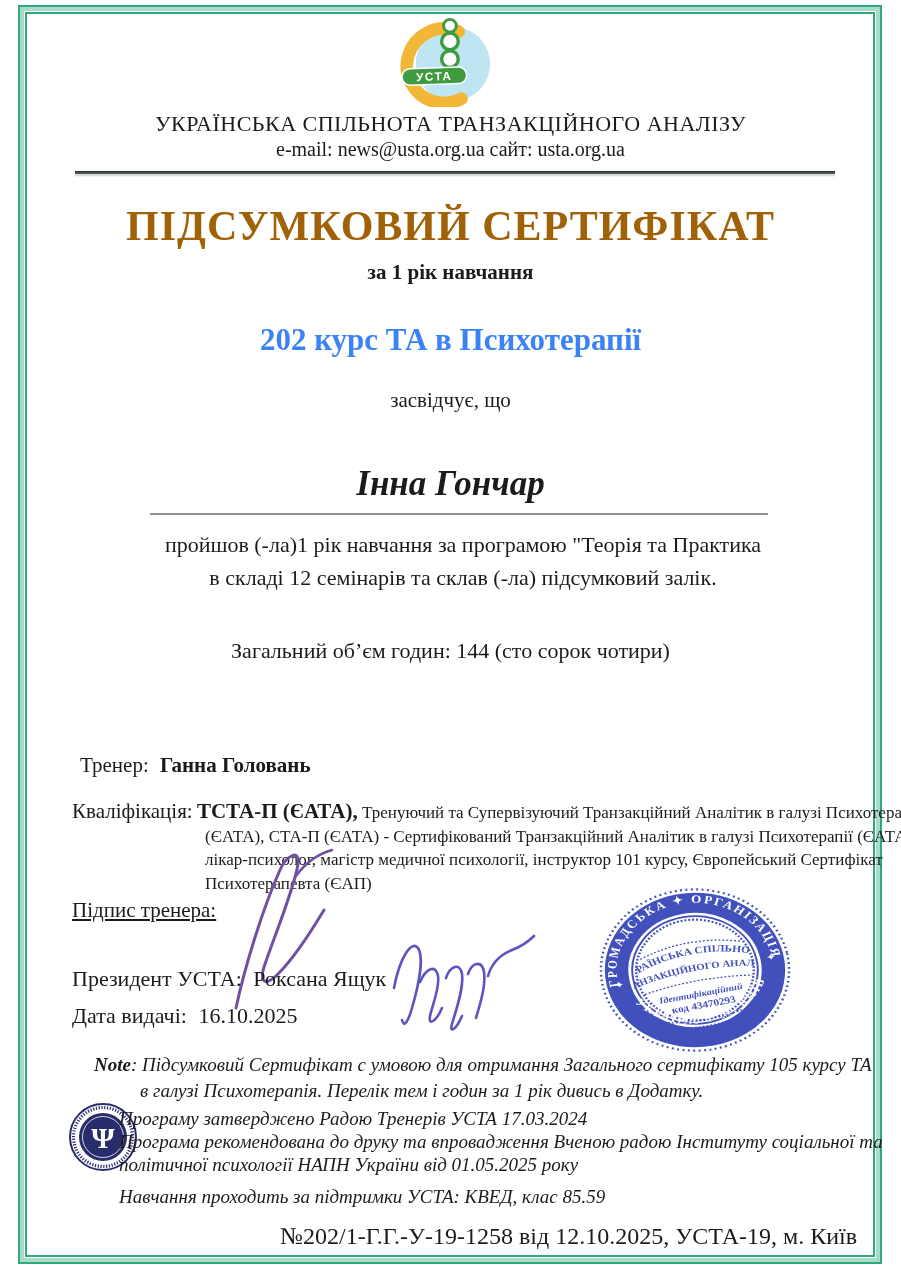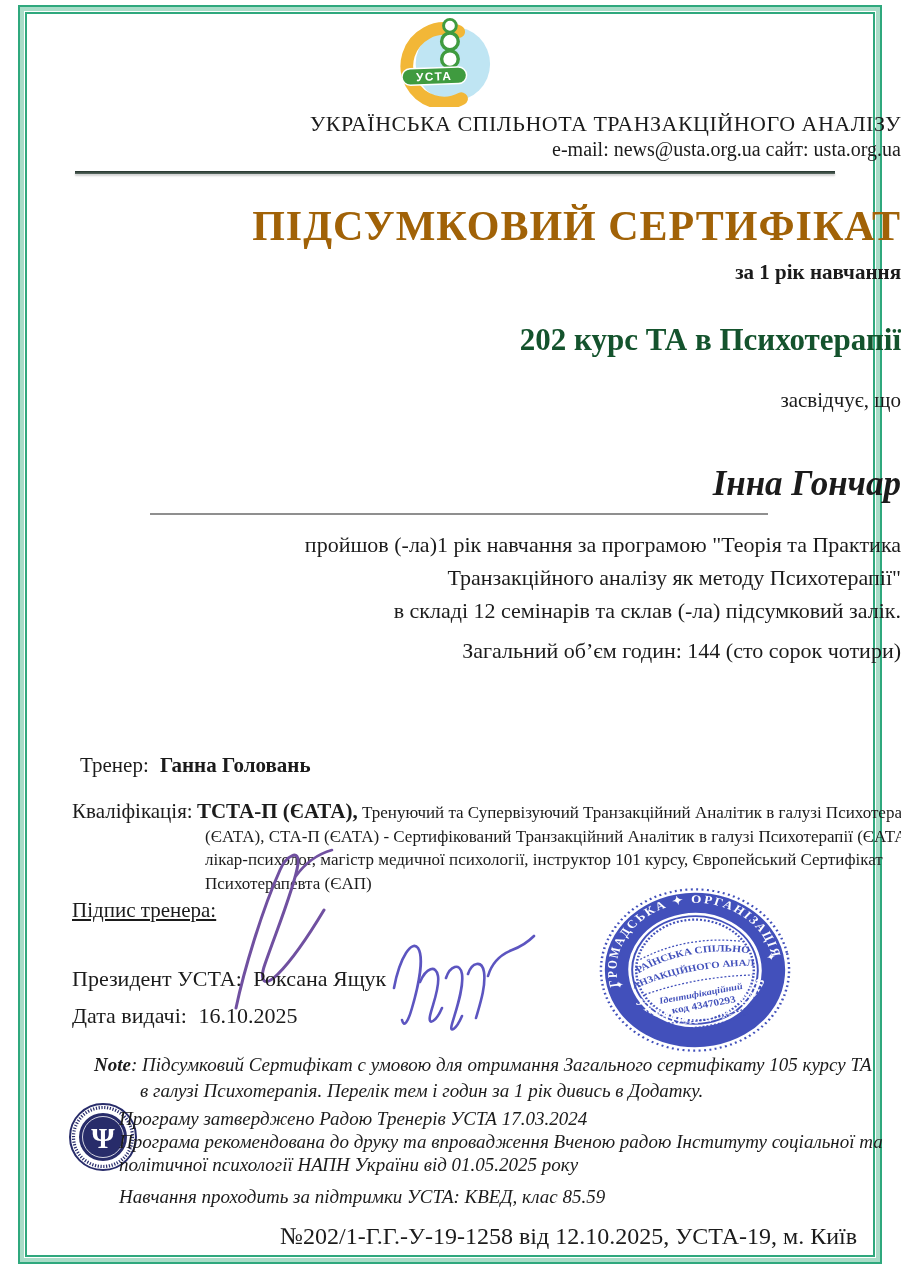--- a/index.html
+++ b/index.html
@@ -5,32 +5,32 @@
   html,body { margin:0; padding:0; background:#ffffff; }
   .page {
     position:relative; width:901px; height:1280px; background:#ffffff;
     font-family:"Liberation Serif", serif; color:#1b1b1b; overflow:hidden;
   }
   
   .frame-outer { position:absolute; left:18px; top:5px; right:19px; bottom:16px; border:2px solid #2fa87d; }
   .frame-band  { position:absolute; left:20px; top:7px; right:21px; bottom:18px; border:4px solid #a8dcc7; }
   .frame-inner { position:absolute; left:25px; top:12px; right:26px; bottom:23px; border:2px solid #2fa87d; }
 
-  .abs-c { position:absolute; left:0; right:0; text-align:right; }
+  .abs-c { position:absolute; left:0; right:0; text-align:center; }
 
   .logo { position:absolute; left:388px; top:13px; }
 
   .org-name { top:111px; font-size:22px; letter-spacing:.5px; }
   .contacts { top:138px; font-size:20px; }
   .divider  { position:absolute; left:75px; right:66px; top:171px; height:3px;
               background:linear-gradient(180deg,#22332b,#5a6a62); box-shadow:0 2px 2px rgba(0,0,0,.18); }
 
   .main-title { top:202px; font-size:42px; font-weight:bold; color:#a16207; letter-spacing:1px; }
   .subtitle   { top:260px; font-size:21px; font-weight:bold; }
-  .course     { top:322px; font-size:31px; font-weight:bold; color:#14532d; }
+  .course     { top:322px; font-size:31px; font-weight:bold; color:#3b82f6; }
   .certifies  { top:388px; font-size:21px; }
 
   .name       { top:464px; font-size:35px; font-weight:bold; font-style:italic; }
   .name-line  { position:absolute; left:150px; width:618px; top:513px; height:2px; background:#8f8f8f; }
 
   .body-text  { top:528px; font-size:22px; line-height:33px;padding-left:25px; }
   .hours      { top:638px; font-size:22px; }
 
   .trainer    { position:absolute; left:72px; top:753px; font-size:21px;margin-left:8px; }
   .qual       { position:absolute; left:72px; top:800px; width:745px; font-size:17px; line-height:23.5px;
@@ -88,21 +88,20 @@
   <div class="abs-c main-title">ПІДСУМКОВИЙ СЕРТИФІКАТ</div>
   <div class="abs-c subtitle">за 1 рік навчання</div>
   <div class="abs-c course">202 курс ТА в Психотерапії</div>
   <div class="abs-c name">Інна Гончар</div>
 
   <div class="abs-c certifies">засвідчує, що</div>
   <div class="name-line"></div>
 
   <div class="abs-c body-text">
     <div>пройшов (-ла)1 рік навчання за програмою "Теорія та Практика</div>
-    <div>Транзакційного аналізу як методу Психотерапії"</div>
     <div>в складі 12 семінарів та склав (-ла) підсумковий залік.</div>
   </div>
   <div class="abs-c hours">Загальний об’єм годин: 144 (сто сорок чотири)</div>
 
   <div class="trainer">
     <span>Тренер:</span>
     <span class="b sp">Ганна Головань</span>
   </div>
 
   <div class="qual">

